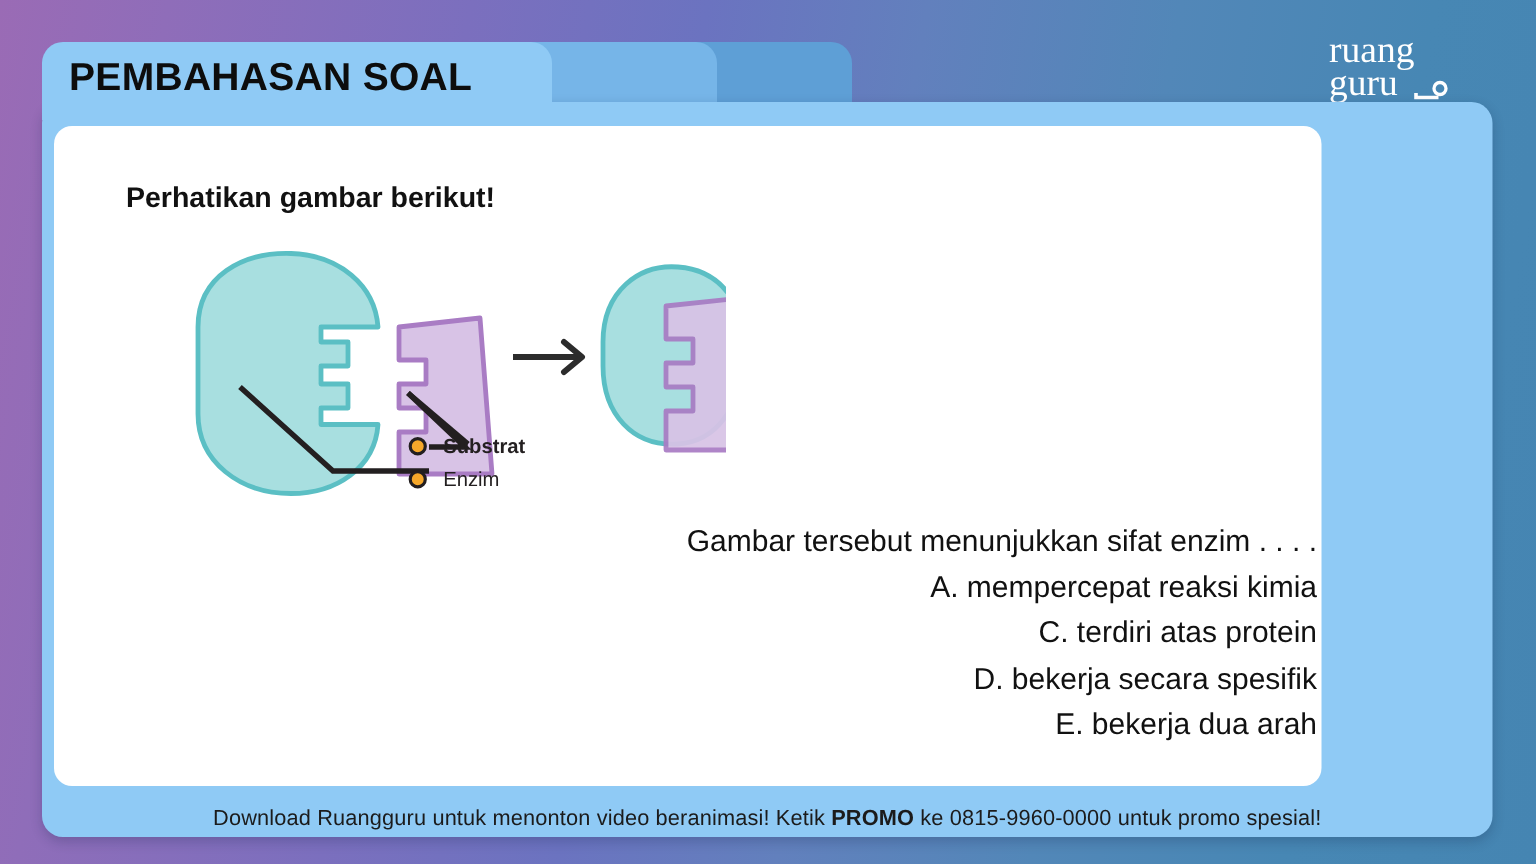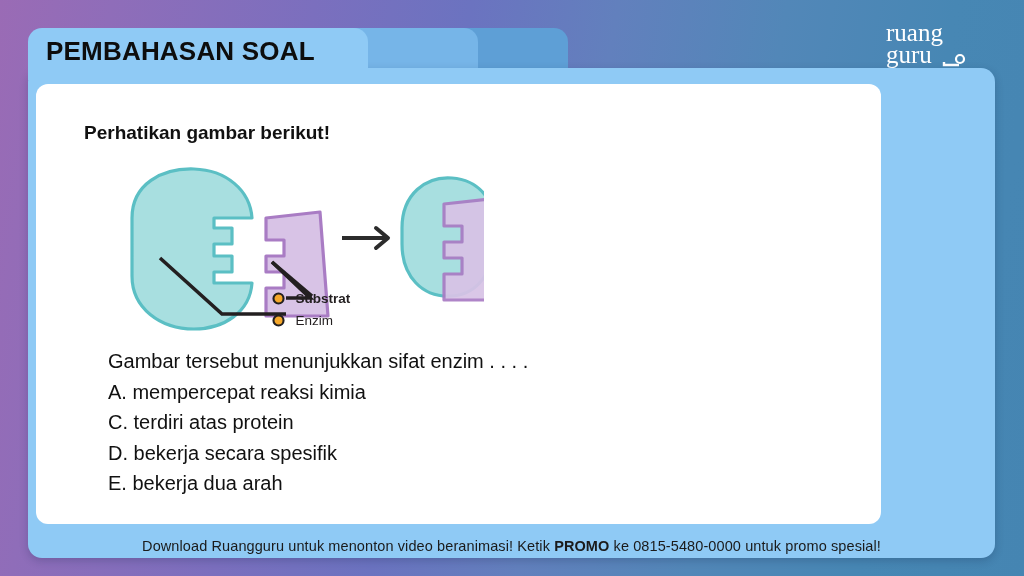--- a/index.html
+++ b/index.html
@@ -87,22 +87,23 @@
   }
 
   .figure {
     position: absolute;
     left: 78px; top: 82px;
     width: 370px; height: 175px;
   }
 
   .qblock {
     position: absolute;
-    left: 72px; top: 262px;
+    left: 62px; top: 262px;
     width: 780px;
+    text-align: right;
   }
   .qline {
     font-size: 20px;
     color: #111;
     line-height: 30.5px;
     white-space: pre;
   }
 
   
   .logo {
@@ -201,16 +202,16 @@
       <div class="qline">Gambar tersebut menunjukkan sifat enzim . . . .</div>
       <div class="qline">A. mempercepat reaksi kimia</div>
       <div class="qline">C. terdiri atas protein</div>
       <div class="qline">D. bekerja secara spesifik</div>
       <div class="qline">E. bekerja dua arah</div>
     </div>
 
   </div>
 
   <div class="footer-bar">
-    <span>Download Ruangguru untuk menonton video beranimasi! Ketik </span><b>PROMO</b><span> ke 0815-5480-0000 untuk promo spesial!</span>
+    <span>Download Ruangguru untuk menonton video beranimasi! Ketik </span><b>PROMO</b><span> ke 0815-9960-0000 untuk promo spesial!</span>
   </div>
 
 </div>
 
 </body></html>

